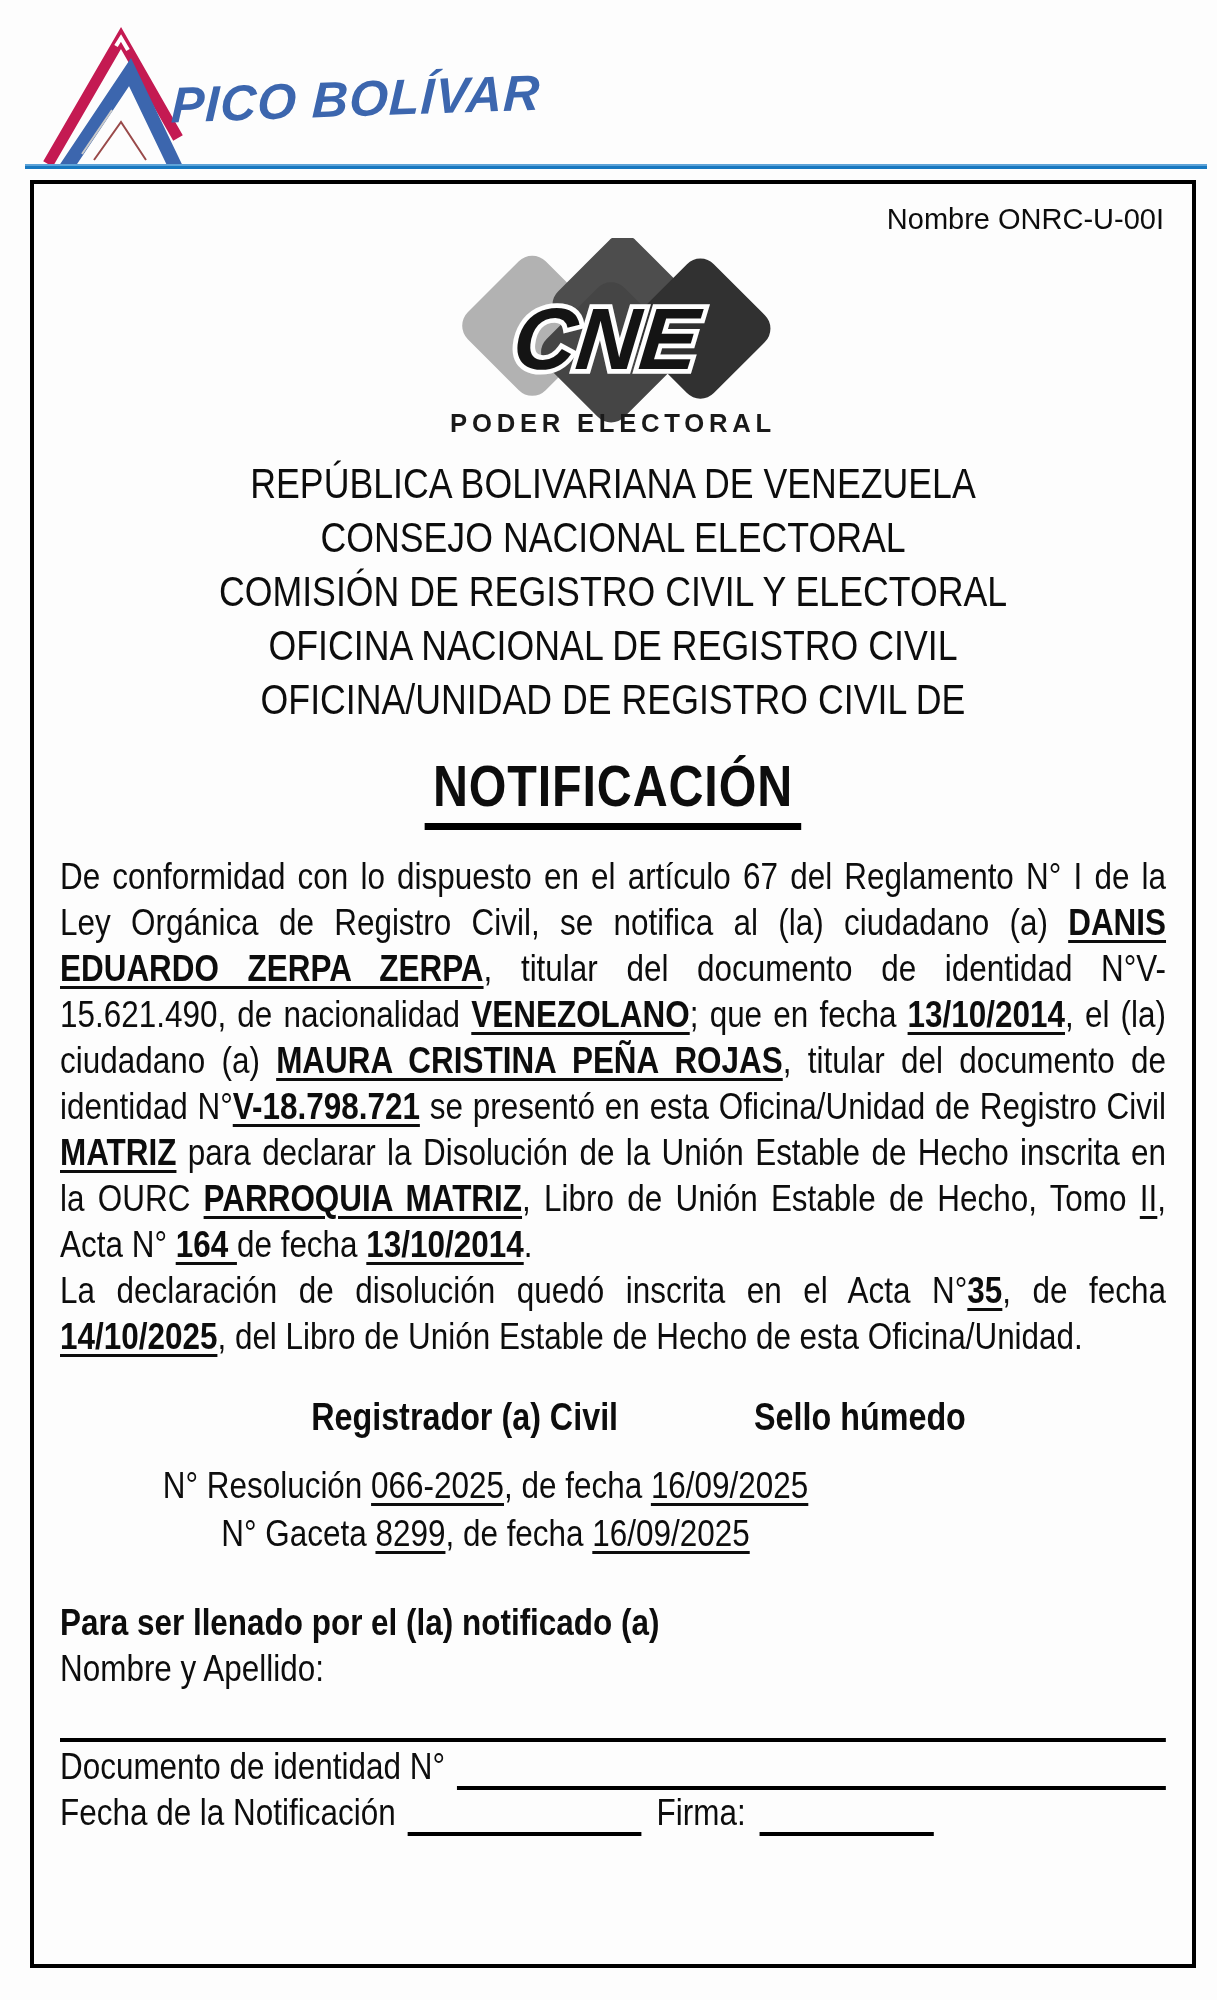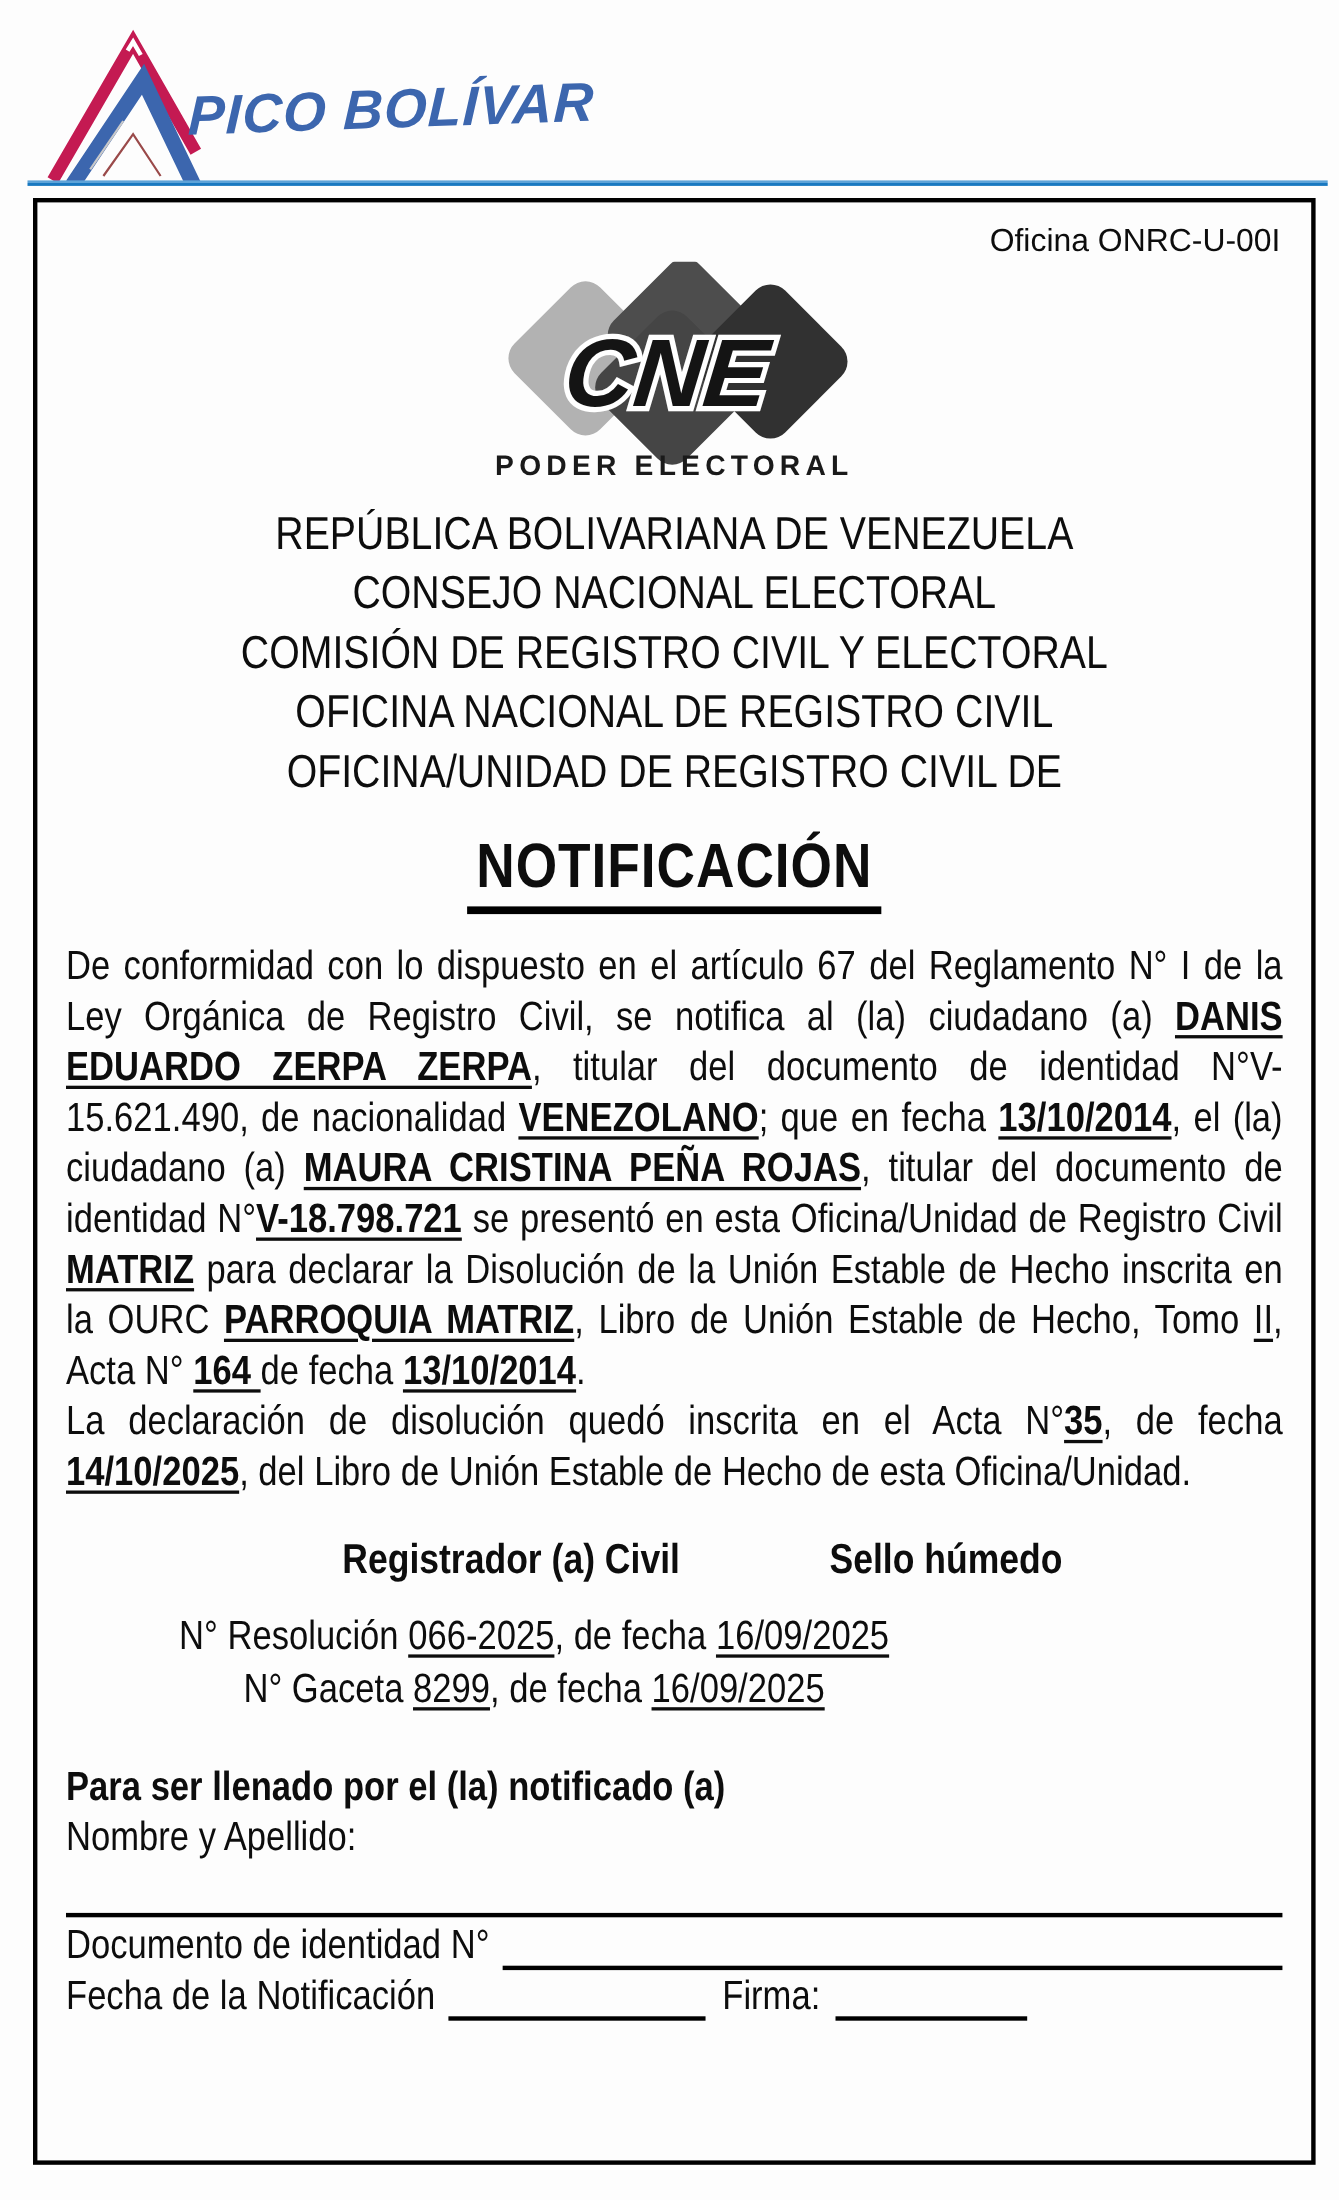--- a/index.html
+++ b/index.html
@@ -96,21 +96,21 @@
       <path d="M40 128 L70 84" fill="none" stroke="#c9c9c9" stroke-width="2"></path>
     </svg>
     <div class="brand-text">PICO BOLÍVAR</div>
   </header>
 
   <div class="blue-rule"></div>
 
   <main class="doc">
     <div class="doc-inner">
 
-      <div class="format">Oficina ONRC-U-00I</div>
+      <div class="format">Nombre ONRC-U-00I</div>
 
       <div class="cne-wrap">
         <svg width="342" height="205" viewBox="0 0 360 215">
           <g>
             <rect x="37" y="34" width="116" height="116" rx="20" fill="#b2b2b2" transform="rotate(45 95 92)"></rect>
             <rect x="132" y="12" width="116" height="116" rx="20" fill="#4d4d4d" transform="rotate(45 190 70)"></rect>
             <rect x="120" y="62" width="116" height="116" rx="20" fill="#454545" transform="rotate(45 178 120)"></rect>
             <rect x="214" y="37" width="116" height="116" rx="20" fill="#313131" transform="rotate(45 272 95)"></rect>
           </g>
           <text x="184" y="138" text-anchor="middle" font-size="92" font-weight="bold" font-style="italic" font-family="Liberation Sans, sans-serif" fill="#141414" stroke="#ffffff" stroke-width="10" paint-order="stroke" transform="skewX(-6)">CNE</text>

